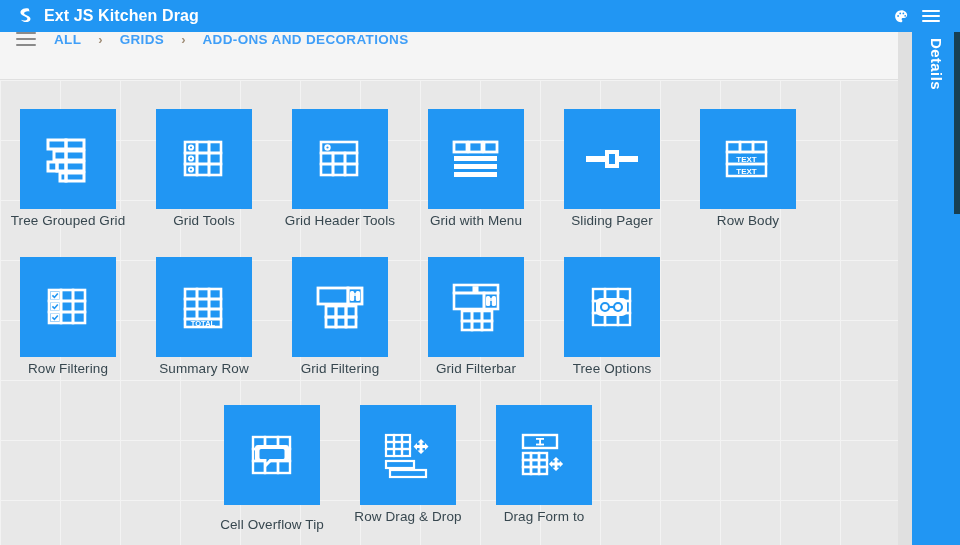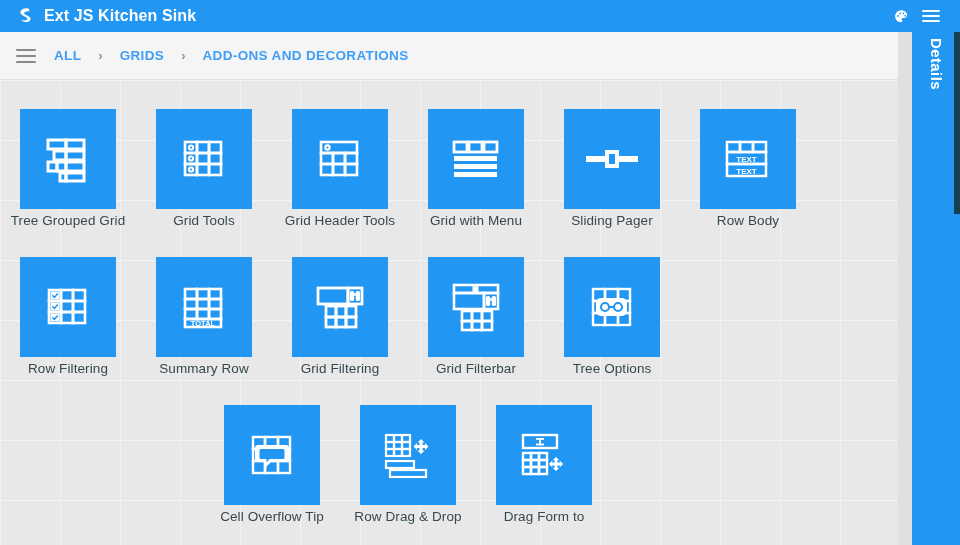--- a/index.html
+++ b/index.html
@@ -49,21 +49,21 @@
     display: flex; flex-direction: column; justify-content: space-between;
   }
   .hamburger-lines i { display: block; height: 2px; background: #ffffff; border-radius: 1px; }
 
   
   .crumbbar {
     position: absolute; left: 0; top: 32px;
     width: 898px; height: 48px;
     background: #f5f5f5;
     border-bottom: 1px solid #e0e0e0;
-    display: flex; align-items: center;
+    display: flex; align-items: flex-start;
     z-index: 30;
   }
   .crumb-menu {
     width: 20px; height: 14px;
     margin-left: 16px; margin-right: 18px;
     display: flex; flex-direction: column; justify-content: space-between;
     cursor: pointer;
   }
   .crumb-menu i { display: block; height: 2px; background: #8a8a8a; border-radius: 1px; }
   .crumb {
@@ -120,21 +120,21 @@
   }
   .tile-label {
     margin-top: 4px;
     width: 130px;
     text-align: center;
     color: #37474f;
     font-size: 13.5px;
     line-height: 16px;
     letter-spacing: .1px;
   }
-  .row3 { margin-left: 204px; }
+  .row3 { margin-left: 204px; gap: 8px; }
 
   
   .content-gutter {
     position: absolute; left: 898px; top: 32px;
     width: 14px; height: 513px;
     background: #e0e0e0;
     z-index: 20;
   }
 
   
@@ -169,21 +169,21 @@
 <body>
 
 <div id="app">
 
   <div class="topbar">
     <div class="logo-icon">
       <svg width="22" height="22" viewBox="0 0 24 24">
         <path d="M16.2 4.0c-3.2-1.1-6.6-0.3-8.3 1.7-1.6 1.9-1.0 4.2 1.3 5.6 1.3 0.8 3.0 1.3 4.2 2.0 1.5 0.9 1.6 2.2 0.2 3.0-1.6 0.9-4.2 0.7-6.0-0.3 1.9 2.3 5.8 3.2 8.5 1.9 2.5-1.2 2.6-3.8 0.3-5.4-1.3-0.9-3.0-1.4-4.3-2.2-1.3-0.8-1.4-2.0-0.1-2.8 1.5-0.9 3.3-1.0 4.9-0.5-0.2-1.0-0.4-1.9-0.7-3.0z" fill="#ffffff"></path>
       </svg>
     </div>
-    <div class="app-title">Ext JS Kitchen Sink</div>
+    <div class="app-title">Ext JS Kitchen Drag</div>
     <div class="topbar-spacer"></div>
     <div class="topbar-btn">
       <svg width="17" height="17" viewBox="0 0 24 24">
         <path d="M12 3C6.9 3 3 6.9 3 11.7c0 4.8 3.6 8.3 8 8.3 1.3 0 2.2-0.8 2.2-1.8 0-0.5-0.2-0.9-0.5-1.2-0.3-0.3-0.5-0.7-0.5-1.2 0-1 0.8-1.8 1.8-1.8h1.6c2.7 0 4.4-1.9 4.4-4.5C20 6.6 16.4 3 12 3z" fill="#ffffff"></path>
         <circle cx="7.2" cy="11.3" r="1.25" fill="#2196f3"></circle>
         <circle cx="10.2" cy="7.6" r="1.25" fill="#2196f3"></circle>
         <circle cx="14.6" cy="7.6" r="1.25" fill="#2196f3"></circle>
         <circle cx="17.2" cy="11.0" r="1.25" fill="#2196f3"></circle>
       </svg>
     </div>

